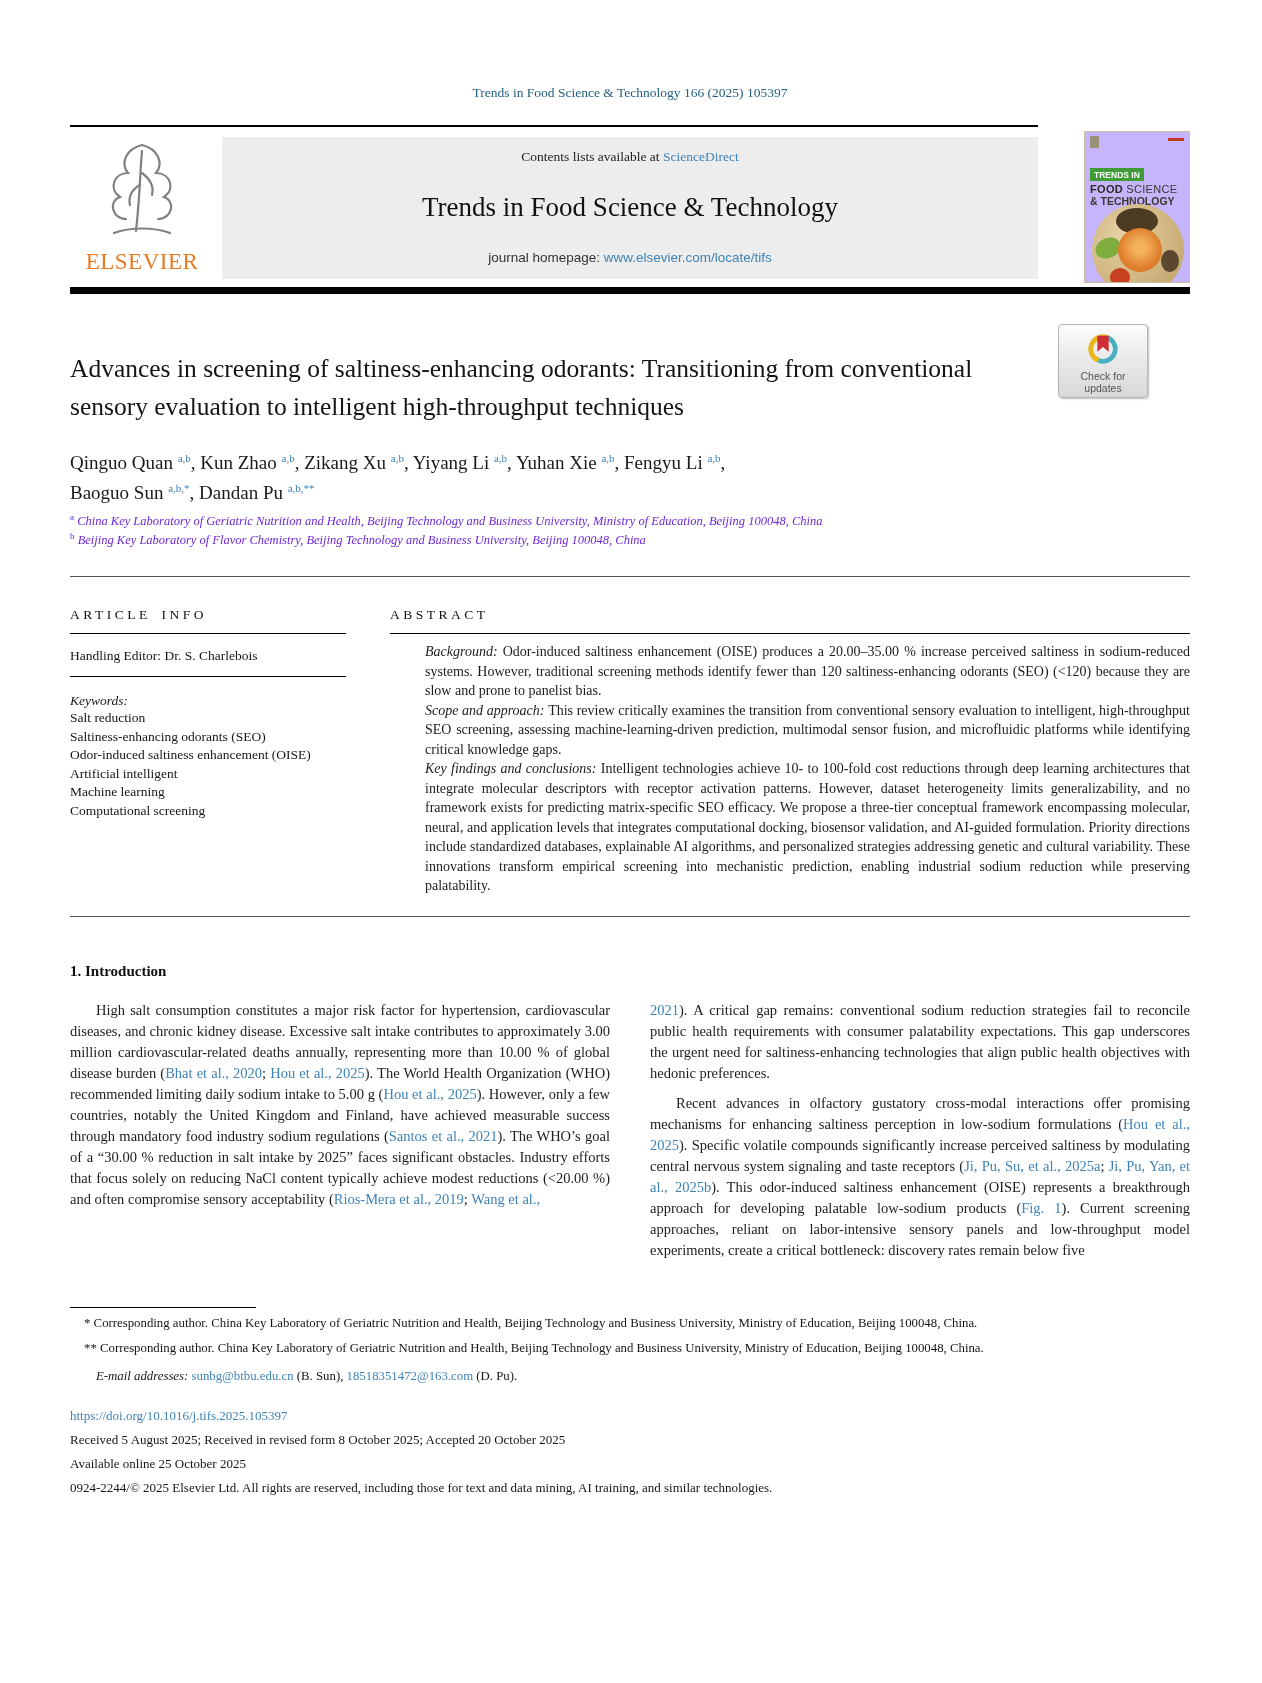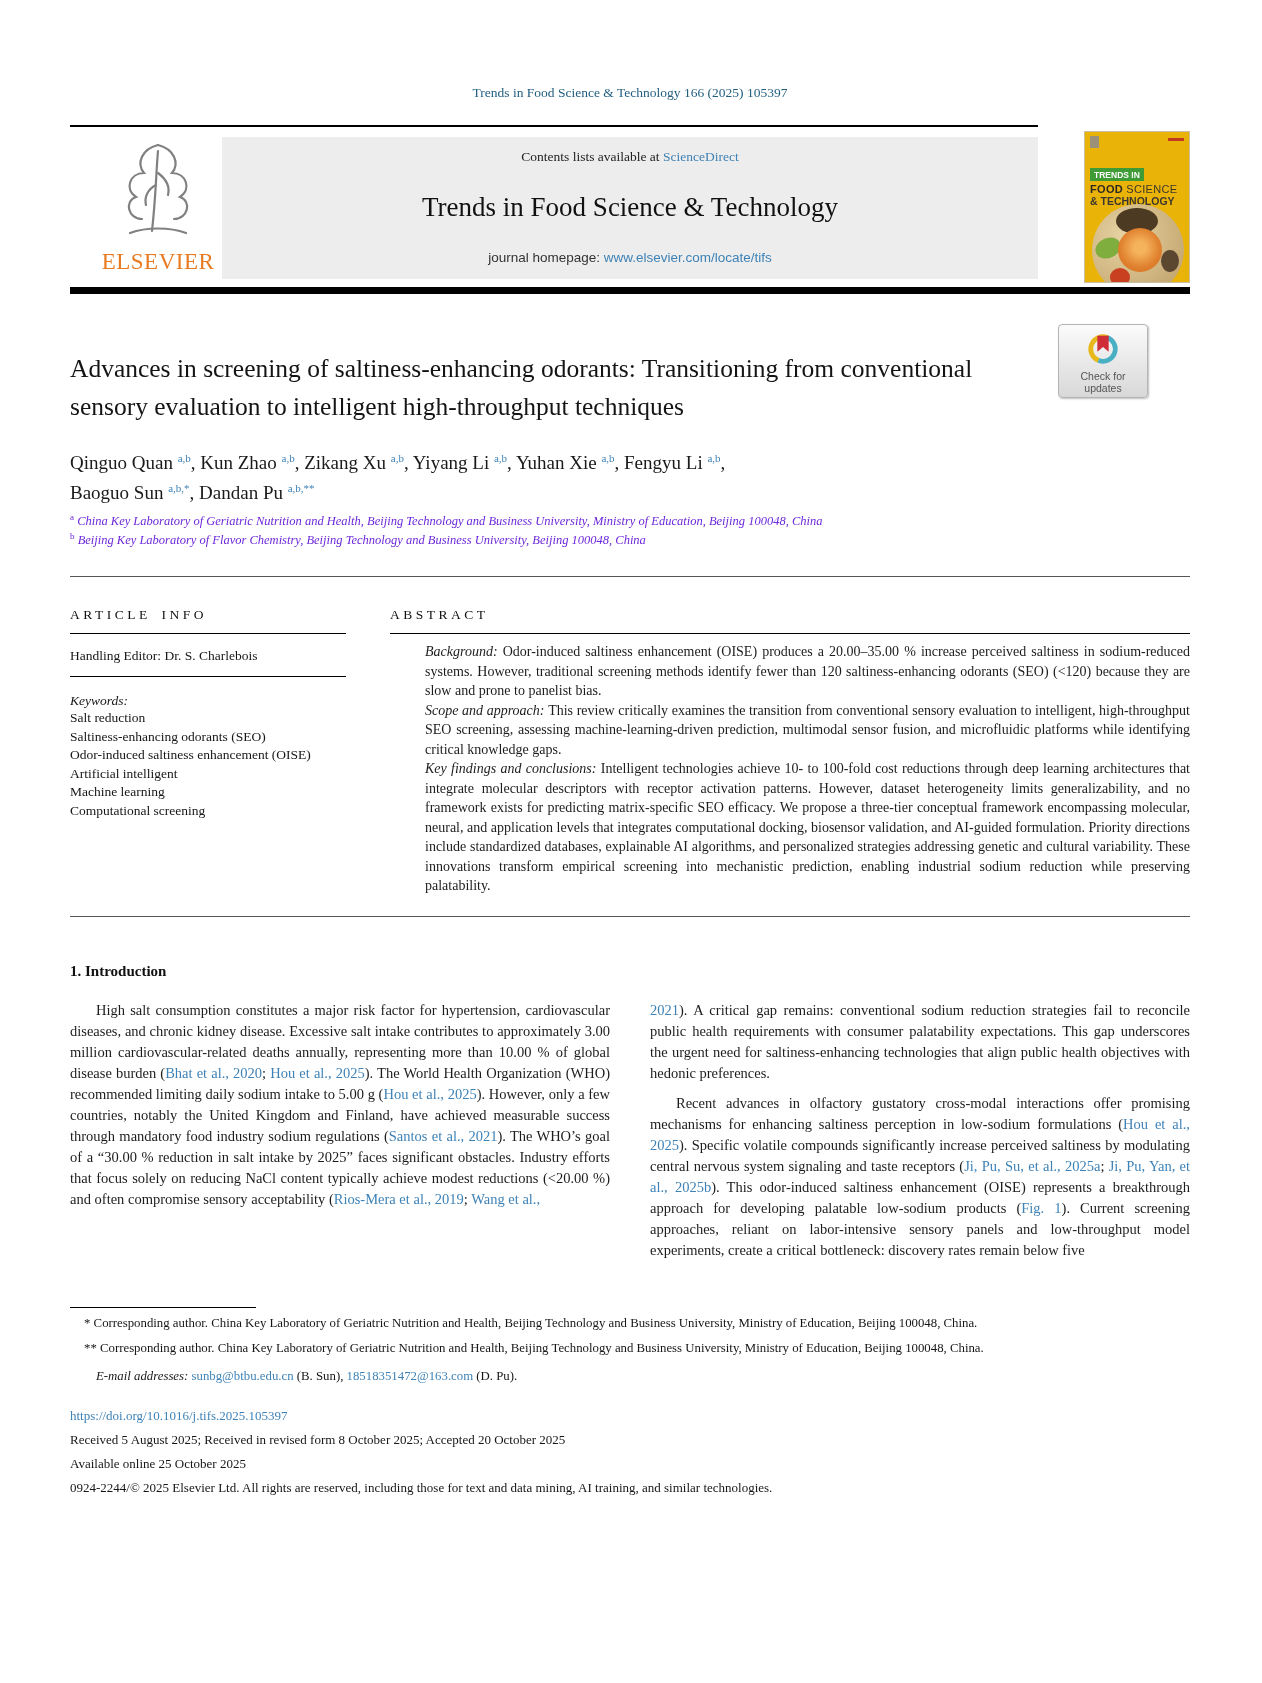--- a/index.html
+++ b/index.html
@@ -6,33 +6,33 @@
   .page{position:relative;width:1262px;height:1683px;background:#fff;overflow:hidden;
         font-family:"Liberation Serif",serif;color:#161616;}
   .content{position:relative;margin:0 72px 0 70px;width:1120px;}
 
   
   .top-ref{padding-top:85px;text-align:center;font-size:13.5px;color:#235e80;}
 
   
   .masthead{position:relative;height:162px;margin-top:24px;}
   .mast-rule{position:absolute;top:0;left:0;width:968px;border-top:2px solid #000;}
-  .elsevier{position:absolute;top:14px;left:18px;width:140px;text-align:center;}
+  .elsevier{position:absolute;top:14px;left:2px;width:140px;text-align:center;}
   .els-word{margin-top:2px;font-size:23px;color:#e87b22;letter-spacing:.5px;}
   .mast-box{position:absolute;top:12px;left:152px;width:816px;height:142px;background:#ededed;
             display:flex;flex-direction:column;justify-content:space-between;text-align:center;
             padding:12px 0 14px 0;box-sizing:border-box;}
   .contents-line{font-size:13.5px;color:#222;}
   .mast-title{font-size:27px;color:#111;}
   .homepage-line{font-family:"Liberation Sans",sans-serif;font-size:13.5px;color:#333;}
   a,.cite{color:#3e82b6;text-decoration:none;cursor:pointer;}
   sup.cite{color:#3e82b6;margin-top:27px;}
 
   
-  .cover{position:absolute;top:6px;right:0;width:106px;height:152px;background:#eab308;
+  .cover{position:absolute;top:6px;right:0;width:106px;height:152px;background:#c4b5fd;
          border:1px solid #c9bda4;box-sizing:border-box;overflow:hidden;}
   .cover-minilogo{position:absolute;top:4px;left:5px;width:9px;height:12px;background:#9a9178;}
   .cover-issn{position:absolute;top:6px;right:5px;width:16px;height:3px;background:#c03a20;}
   .cover-green{position:absolute;top:36px;left:5px;background:#3f9b35;color:#fff;
                font-family:"Liberation Sans",sans-serif;font-size:8.5px;font-weight:bold;padding:1.5px 4px;}
   .cover-line2{position:absolute;top:51px;left:5px;font-family:"Liberation Sans",sans-serif;
                font-size:11px;color:#3c372e;letter-spacing:.3px;}
   .cover-line2 b{font-weight:bold;color:#2d2922;}
   .cover-line3{position:absolute;top:63px;left:5px;font-family:"Liberation Sans",sans-serif;
                font-size:10.5px;font-weight:bold;color:#3c372e;}

